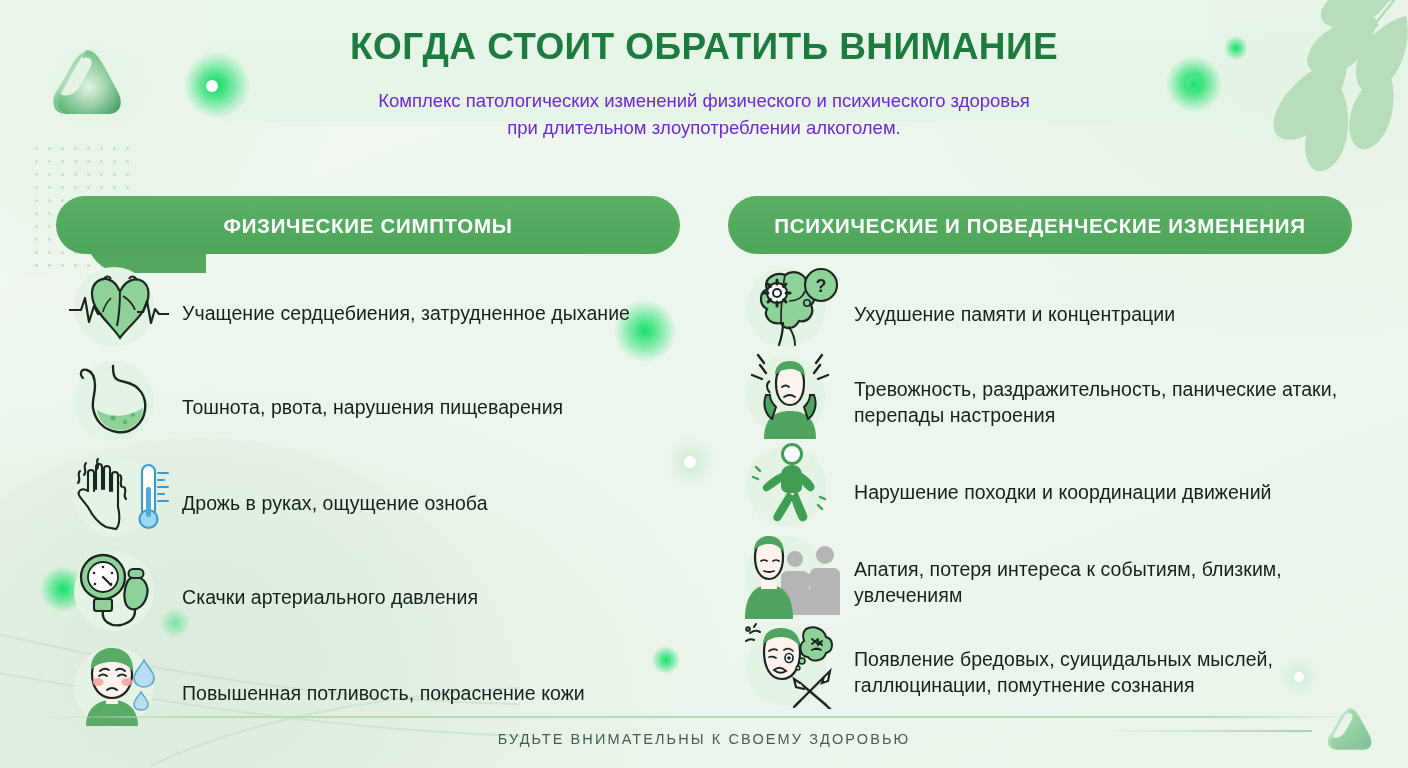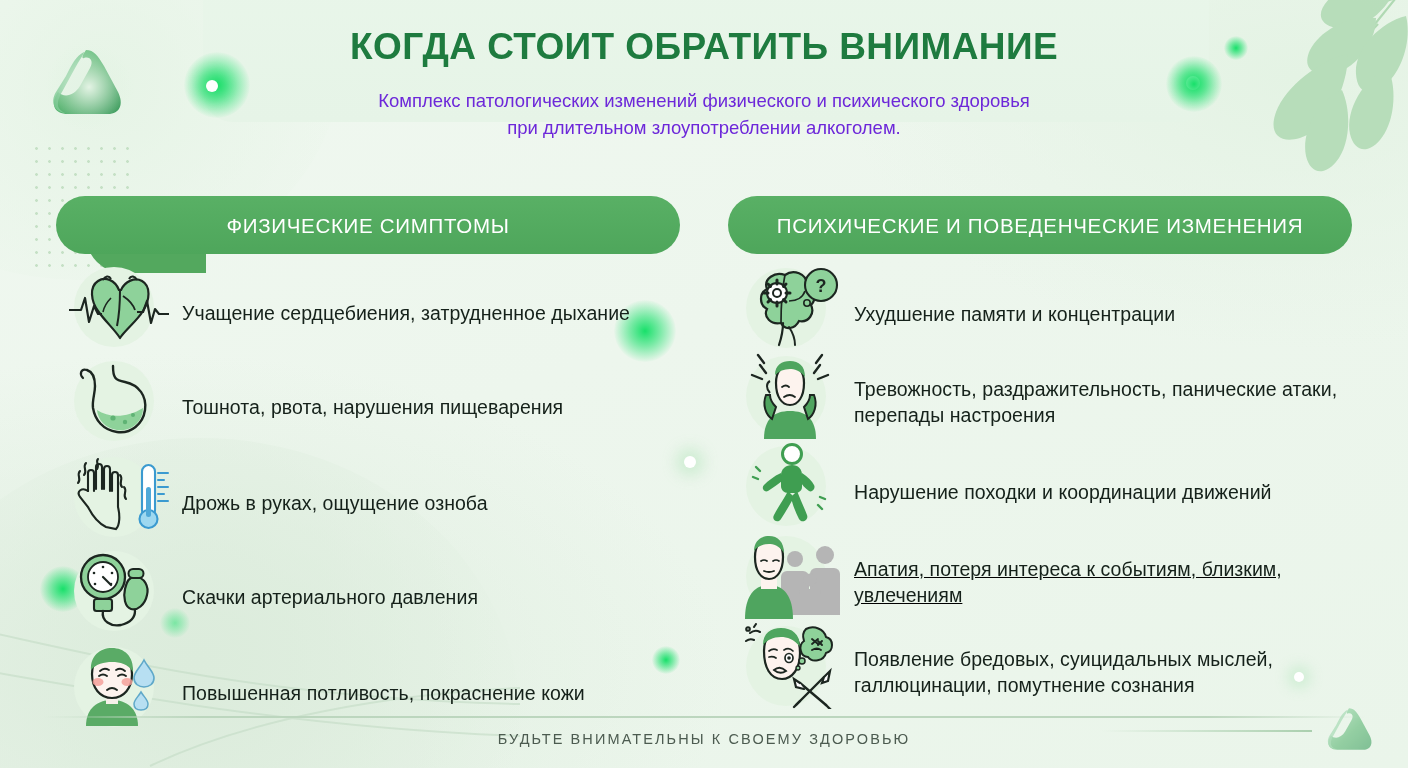--- a/index.html
+++ b/index.html
@@ -89,21 +89,21 @@
 
   
   #content {
     position:absolute; left:0; top:196px; width:1408px;
     display:flex; gap:48px; padding:0 56px;
   }
   .column { width:624px; }
   .col-head {
     height:58px; border-radius:30px;
     background:linear-gradient(180deg,#59b065 0%,#4ea65b 100%);
-    color:#fff; font-size:20.5px; font-weight:normal; letter-spacing:.7px;
+    color:#fff; font-size:20.5px; font-weight:bold; letter-spacing:.7px;
     display:flex; align-items:center; justify-content:center; text-align:center;
     line-height:25px; padding:0 26px; text-transform:uppercase;
   }
   .col-head.two-line { height:58px; }
 
   .items { margin-top:14px; }
   .item { display:flex; align-items:center; min-height:84px; }
   .item .ico {
     position:relative; width:126px; flex:0 0 126px; height:86px;
     display:flex; align-items:center; justify-content:center;
@@ -122,21 +122,21 @@
 
   
   .col-left  .items .item:nth-child(1){ margin-top:-4px; }
   .col-left  .items .item:nth-child(2){ margin-top:8px; }
   .col-left  .items .item:nth-child(3){ margin-top:10px; }
   .col-left  .items .item:nth-child(4){ margin-top:8px; }
   .col-left  .items .item:nth-child(5){ margin-top:10px; }
   .col-right .items .item:nth-child(1){ margin-top:-4px; }
   .col-right .items .item:nth-child(2){ margin-top:0px; }
   .col-right .items .item:nth-child(3){ margin-top:2px; }
-  .col-right .items .item:nth-child(4){ margin-top:2px;text-decoration:underline; }
+  .col-right .items .item:nth-child(4){ margin-top:2px; }
   .col-right .items .item:nth-child(5){ margin-top:2px; }
 
   
   #footer { position:absolute; left:0; bottom:0; width:1195px; height:52px; }
   .footer-rule {
     position:absolute; left:42px; top:0; width:1324px; height:2px;
     background:linear-gradient(90deg, rgba(190,215,192,0) 0%, #bcd6be 12%, #bcd6be 88%, rgba(190,215,192,0) 100%);
   }
   .footer-text {
     position:absolute; left:0; top:15px; width:1408px; text-align:center;

